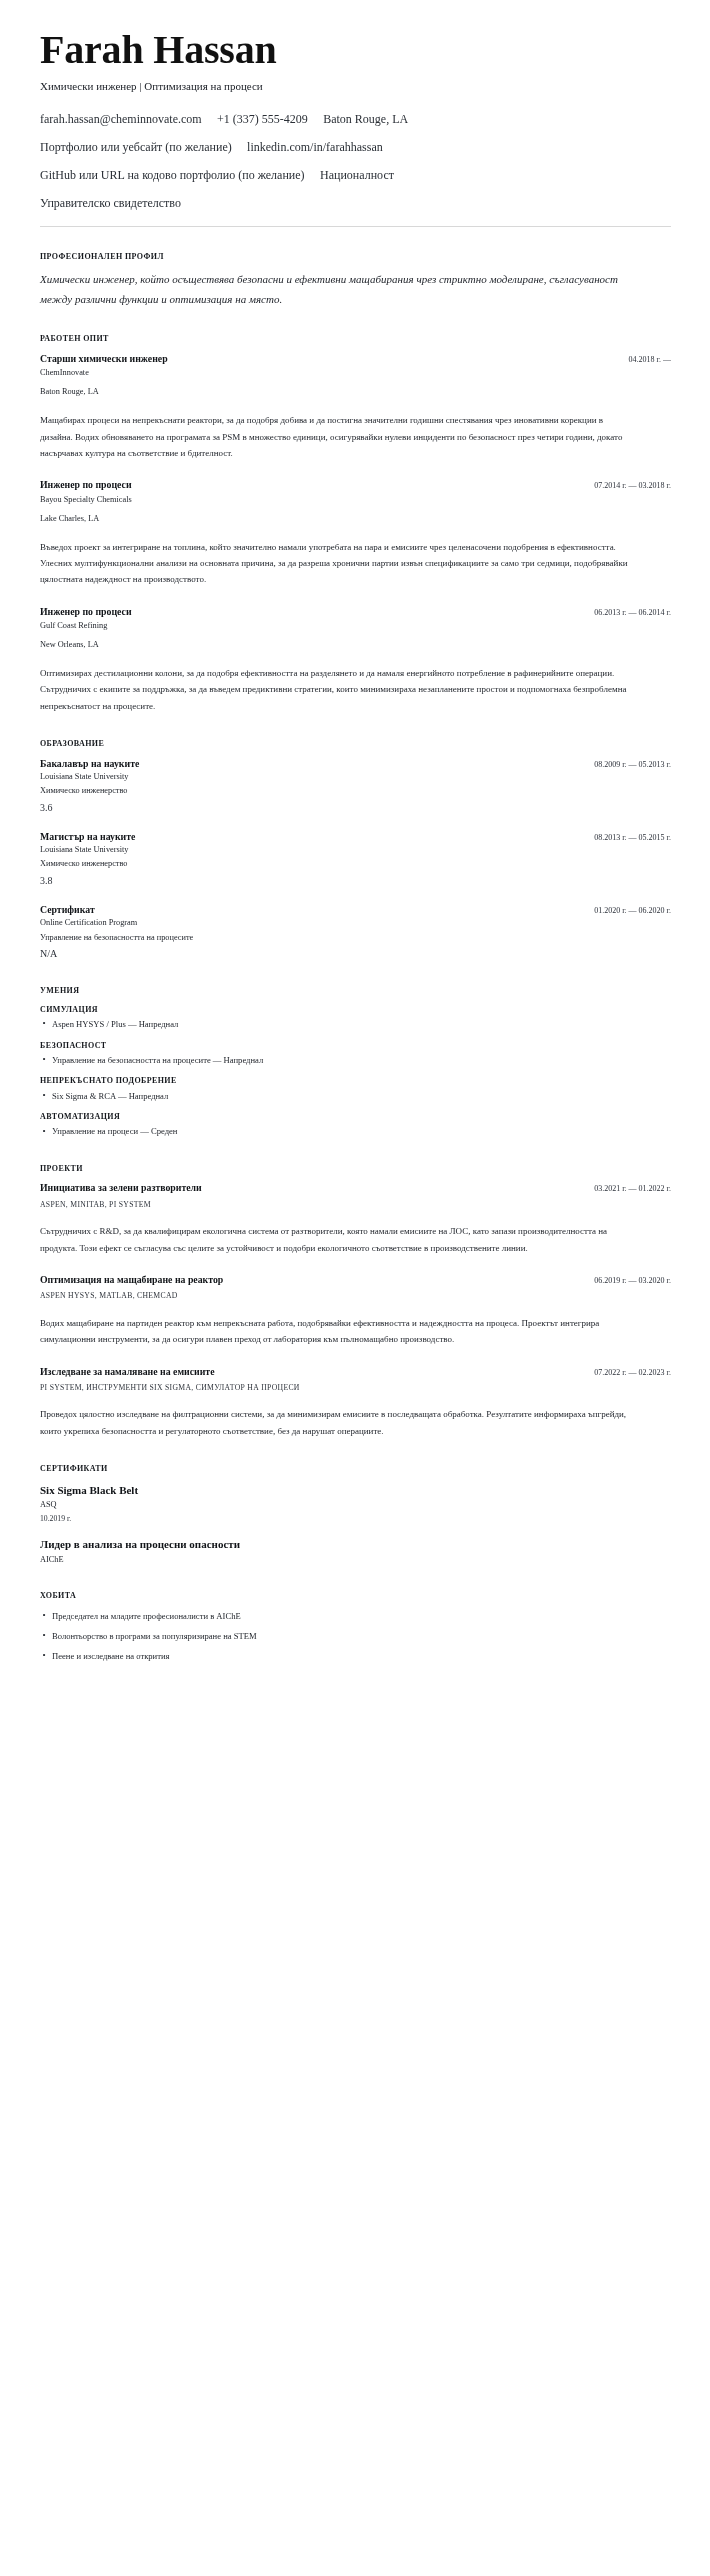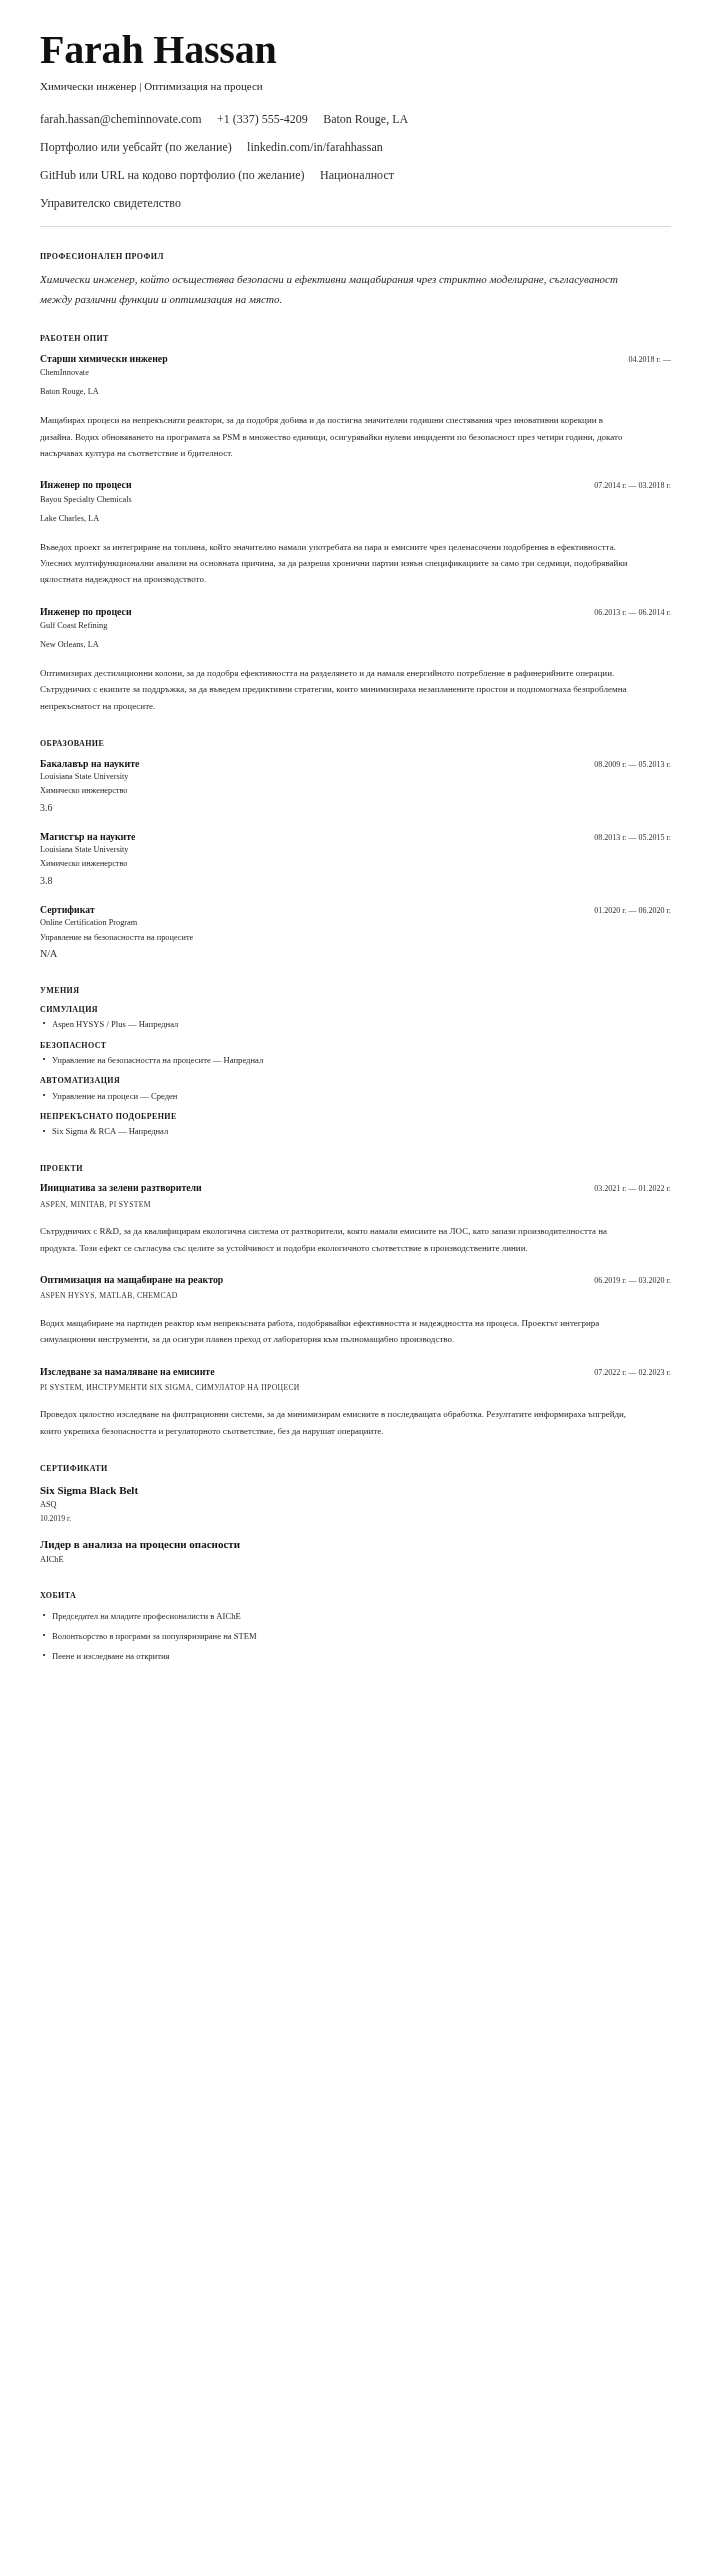--- a/index.html
+++ b/index.html
@@ -319,30 +319,30 @@
     </div>
 
     <div class="skill-group">
       <h3 class="skill-group-title">БЕЗОПАСНОСТ</h3>
       <ul class="bullets">
         <li>Управление на безопасността на процесите — Напреднал</li>
       </ul>
     </div>
 
     <div class="skill-group">
+      <h3 class="skill-group-title">НЕПРЕКЪСНАТО ПОДОБРЕНИЕ</h3>
+      <ul class="bullets">
+        <li>Six Sigma &amp; RCA — Напреднал</li>
+      </ul>
+    </div>
+
+    <div class="skill-group">
       <h3 class="skill-group-title">АВТОМАТИЗАЦИЯ</h3>
       <ul class="bullets">
         <li>Управление на процеси — Среден</li>
-      </ul>
-    </div>
-
-    <div class="skill-group">
-      <h3 class="skill-group-title">НЕПРЕКЪСНАТО ПОДОБРЕНИЕ</h3>
-      <ul class="bullets">
-        <li>Six Sigma &amp; RCA — Напреднал</li>
       </ul>
     </div>
   </section>
 
 
   <section class="section">
     <h2 class="section-title">ПРОЕКТИ</h2>
     <div>
 
       <article class="entry">

